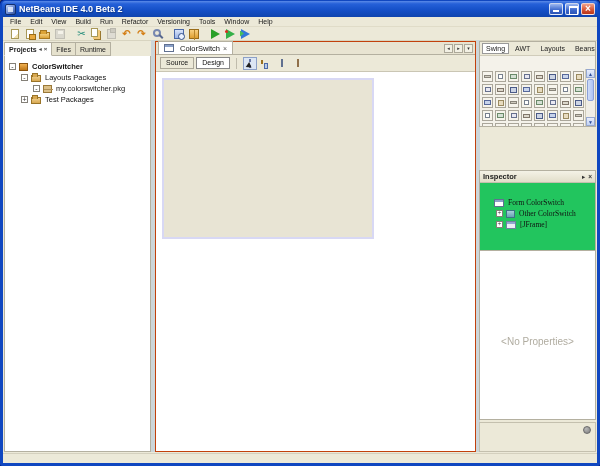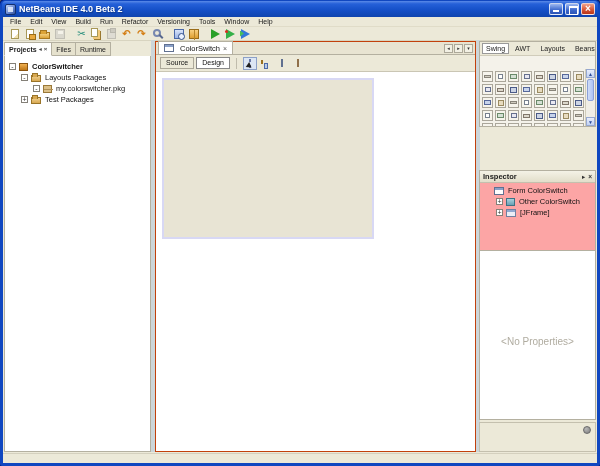--- a/index.html
+++ b/index.html
@@ -130,21 +130,21 @@
   .pal-tab{font-size:7px;padding:1px 3px;color:#222;border:1px solid transparent;cursor:default;}
   .pal-tab.active{background:#fff;border-color:#999;}
   .pal-body{position:absolute;left:0;top:27px;right:10px;bottom:0;overflow:hidden;padding:2px 0 0 2px;}
   .pal-grid{display:grid;grid-template-columns:repeat(8,12px);grid-auto-rows:12px;gap:1px;}
   .pal-cell{width:11px;height:11px;border:1px solid #aaa69a;background:#f6f4ec;display:flex;align-items:center;justify-content:center;cursor:default;}
   .pal-scroll{position:absolute;right:0;top:27px;bottom:0;width:10px;background:#f0eee6;border-left:1px solid #d0ccba;display:flex;flex-direction:column;}
   .sc-btn{height:9px;background:linear-gradient(#e8eefc,#c2d2f2);border:1px solid #96a8d0;font-size:5px;line-height:8px;text-align:center;color:#2a4a9a;cursor:default;}
   .sc-thumb{flex:0 0 22px;margin:1px;background:linear-gradient(90deg,#cfdcf8,#aec4f4);border:1px solid #8aa0d8;border-radius:2px;cursor:default;}
   .sc-track{flex:1;}
   .p-inspector{top:88px;height:119px;margin-top:41px;}
-  .insp-body{position:absolute;left:0;top:12px;right:0;bottom:0;background:#fca5a5;overflow:hidden;padding-top:2px;}
+  .insp-body{position:absolute;left:0;top:12px;right:0;bottom:0;background:#22c55e;overflow:hidden;padding-top:14px;font-family:Liberation Serif, serif;}
   .p-props{top:209px;height:170px;}
   .props-body{position:absolute;left:0;top:12px;right:0;bottom:0;background:#fff;display:flex;align-items:center;justify-content:center;}
   .no-props-text{font-size:10px;color:#b0aca0;}
   .right-bottom{position:absolute;left:0;right:0;top:381px;bottom:0;background:#ece9d8;border:1px solid #c4c0ae;}
   .status-ball{position:absolute;right:4px;top:3px;width:8px;height:8px;border-radius:50%;
     background:radial-gradient(circle at 35% 30%,#b8b8b8,#7e7e7e);border:1px solid #6a6a6a;cursor:default;}
   
   .statusbar{position:absolute;left:0;right:0;bottom:0;height:10px;background:#ece9d8;border-top:1px solid #d4d0be;font-size:7px;color:#333;padding:0 4px;line-height:9px;}
 </style>
 </head>

